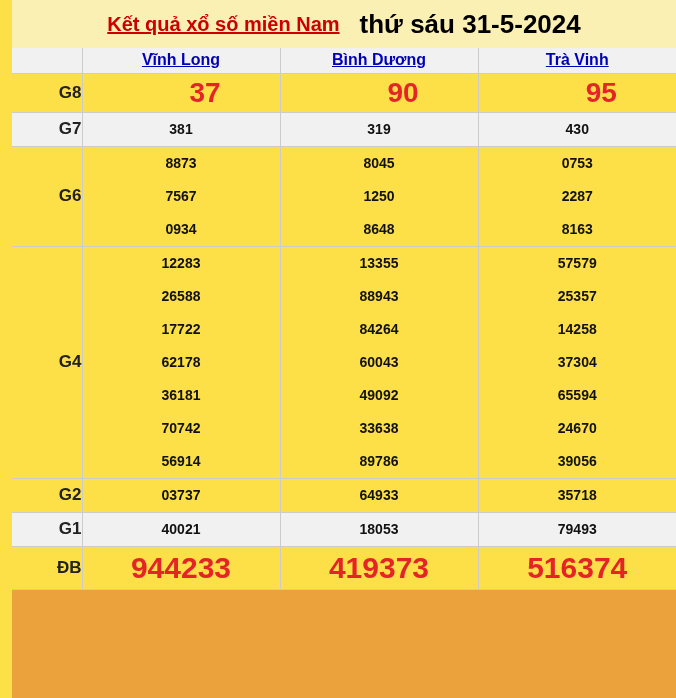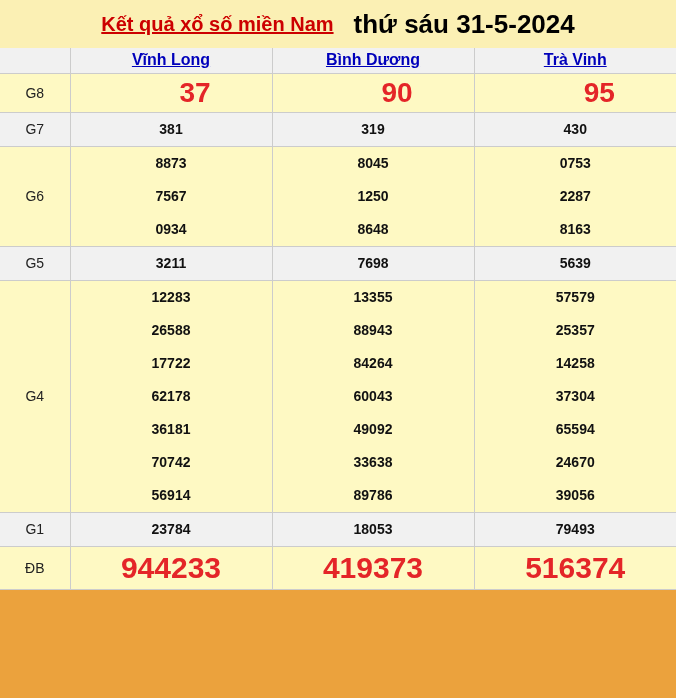--- a/index.html
+++ b/index.html
@@ -8,21 +8,21 @@
     --border:#cccccc;
     --red:#e42528;
     --title-red:#cc0000;
     --blue:#0000bb;
     --orange:#eba23d;
     --num:#111111;
   }
   *{box-sizing:border-box;}
   html,body{margin:0;padding:0;}
   body{font-family:"Liberation Sans", sans-serif; background:#fff;}
-  .page{width:676px;height:698px;background:#fef9c3;overflow:hidden;display:flex;flex-direction:column;}
+  .page{width:676px;height:698px;background:#fde047;overflow:hidden;display:flex;flex-direction:column;padding-left:12px;}
   .title-band{
     background:var(--yellow);
     height:48px;
     flex:0 0 48px;
     display:flex;align-items:center;justify-content:center;
     white-space:nowrap;
   }
   .title-link{
     color:var(--title-red);
     font-size:20px;font-weight:bold;
@@ -53,22 +53,22 @@
     vertical-align:middle;
     margin-top:16px;
   }
   .prov-link{
     color:var(--blue);
     font-size:16px;font-weight:bold;
     text-decoration:underline;
     cursor:pointer;
   }
   td.lbl{
-    text-align:center;vertical-align:middle;
-    font-size:14px;color:#222;font-weight:400;
+    text-align:right;vertical-align:middle;
+    font-size:17px;color:#222;font-weight:700;
     background:transparent;
   }
   td.cell{text-align:center;vertical-align:middle;}
   tr.stripe{background:var(--stripe);}
   .n{
     font-size:14px;font-weight:bold;color:var(--num);
     line-height:33px;
   }
   tr.red-lg .n{color:var(--red);font-size:28px;line-height:38px;margin-left:48px;}
   tr.red-xl .n{color:var(--red);font-size:30px;line-height:42px;}
@@ -145,32 +145,20 @@
             <div class="n">8045</div>
             <div class="n">1250</div>
             <div class="n">8648</div>
           </td>
           <td class="cell">
             <div class="n">0753</div>
             <div class="n">2287</div>
             <div class="n">8163</div>
           </td>
         </tr>
-        <tr class="stripe">
-          <td class="lbl">G5</td>
-          <td class="cell">
-            <div class="n">3211</div>
-          </td>
-          <td class="cell">
-            <div class="n">7698</div>
-          </td>
-          <td class="cell">
-            <div class="n">5639</div>
-          </td>
-        </tr>
         <tr>
           <td class="lbl">G4</td>
           <td class="cell">
             <div class="n">12283</div>
             <div class="n">26588</div>
             <div class="n">17722</div>
             <div class="n">62178</div>
             <div class="n">36181</div>
             <div class="n">70742</div>
             <div class="n">56914</div>
@@ -187,24 +175,36 @@
           <td class="cell">
             <div class="n">57579</div>
             <div class="n">25357</div>
             <div class="n">14258</div>
             <div class="n">37304</div>
             <div class="n">65594</div>
             <div class="n">24670</div>
             <div class="n">39056</div>
           </td>
         </tr>
+        <tr>
+          <td class="lbl">G2</td>
+          <td class="cell">
+            <div class="n">03737</div>
+          </td>
+          <td class="cell">
+            <div class="n">64933</div>
+          </td>
+          <td class="cell">
+            <div class="n">35718</div>
+          </td>
+        </tr>
         <tr class="stripe">
           <td class="lbl">G1</td>
           <td class="cell">
-            <div class="n">23784</div>
+            <div class="n">40021</div>
           </td>
           <td class="cell">
             <div class="n">18053</div>
           </td>
           <td class="cell">
             <div class="n">79493</div>
           </td>
         </tr>
         <tr class="red-xl">
           <td class="lbl">ĐB</td>

